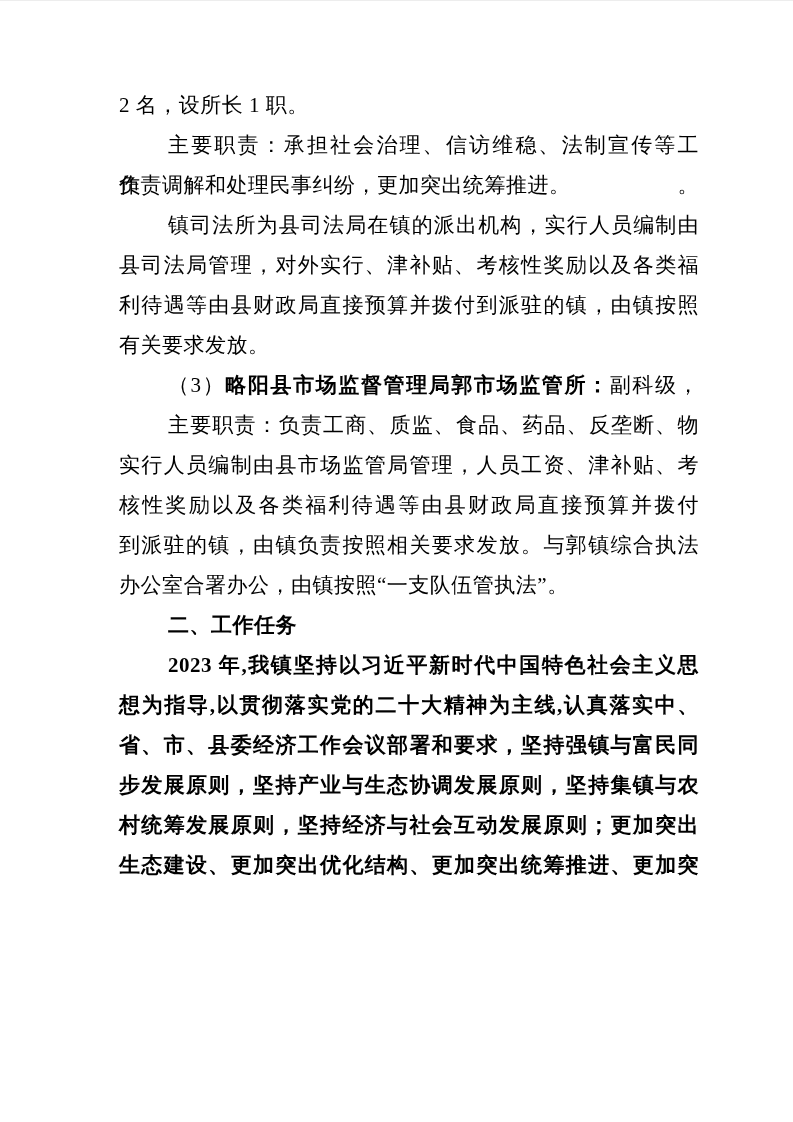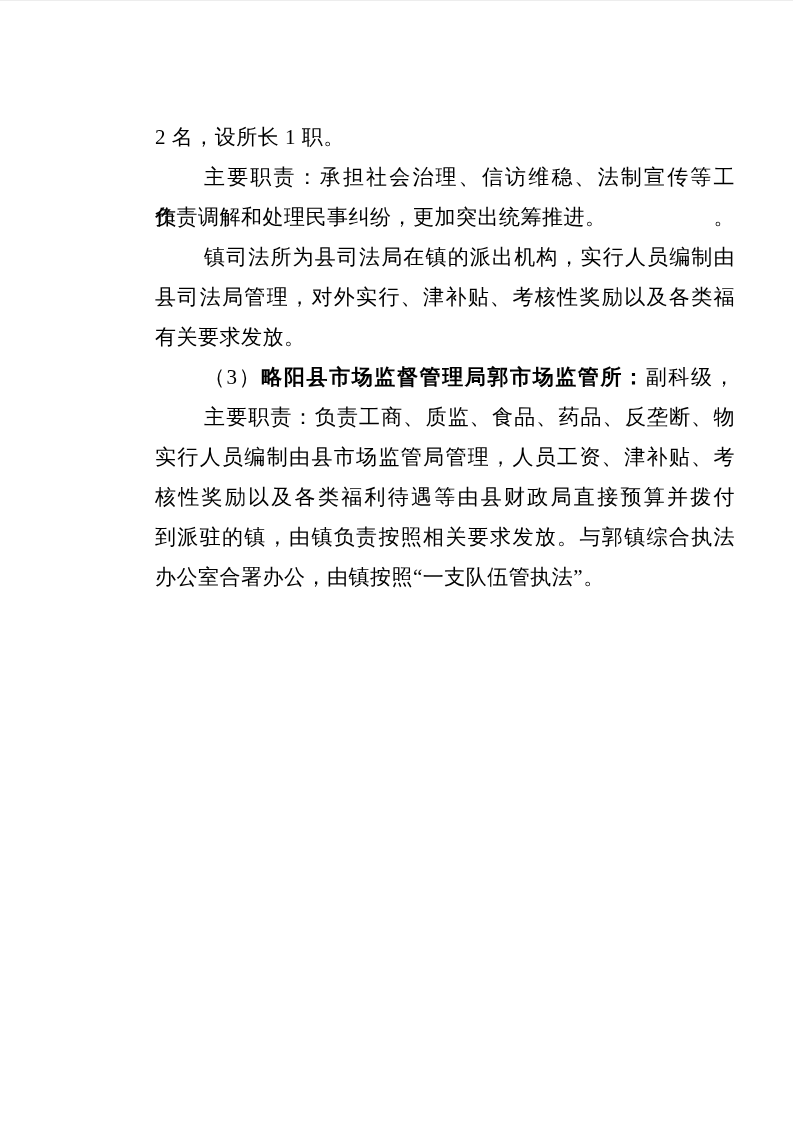--- a/index.html
+++ b/index.html
@@ -14,23 +14,22 @@
     background: #ffffff;
     border-top: 1px solid #ededed;
     box-sizing: border-box;
     font-family: "Liberation Serif", "DejaVu Serif", serif;
     color: #000000;
     overflow: hidden;
   }
   .content {
     position: absolute;
     left: 119px;
-    top: 116px;
+    top: 84px;
     width: 580px;
-    margin-left: 36px;
   }
   .line {
     font-size: 21px;
     line-height: 40px;
     height: 40px;
     letter-spacing: 0.5px;
     text-align: justify;
     text-justify: inter-character;
   }
   .indent { text-indent: 49px; }
@@ -44,29 +43,39 @@
 
 <div class="page">
   <div class="content">
 
     <div>
       <div class="line short">2 名，设所长 1 职。</div>
       <div class="line indent full">主要职责：承担社会治理、信访维稳、法制宣传等工作。</div>
       <div class="line short">负责调解和处理民事纠纷，更加突出统筹推进。</div>
       <div class="line indent full">镇司法所为县司法局在镇的派出机构，实行人员编制由</div>
       <div class="line full">县司法局管理，对外实行、津补贴、考核性奖励以及各类福</div>
+      <div class="line full">利待遇等由县财政局直接预算并拨付到派驻的镇，由镇按照</div>
       <div class="line short">有关要求发放。</div>
     </div>
 
     <div>
       <div class="line indent full">
         <span>（3）</span><span class="b">略阳县市场监督管理局郭市场监管所：</span><span>副科级，</span>
       </div>
       <div class="line indent full">主要职责：负责工商、质监、食品、药品、反垄断、物</div>
       <div class="line full">实行人员编制由县市场监管局管理，人员工资、津补贴、考</div>
       <div class="line full">核性奖励以及各类福利待遇等由县财政局直接预算并拨付</div>
       <div class="line full">到派驻的镇，由镇负责按照相关要求发放。与郭镇综合执法</div>
       <div class="line short">办公室合署办公，由镇按照“一支队伍管执法”。</div>
     </div>
 
+    <div>
+      <div class="line indent short bold">二、工作任务</div>
+      <div class="line indent full bold">2023 年,我镇坚持以习近平新时代中国特色社会主义思</div>
+      <div class="line full bold">想为指导,以贯彻落实党的二十大精神为主线,认真落实中、</div>
+      <div class="line full bold">省、市、县委经济工作会议部署和要求，坚持强镇与富民同</div>
+      <div class="line full bold">步发展原则，坚持产业与生态协调发展原则，坚持集镇与农</div>
+      <div class="line full bold">村统筹发展原则，坚持经济与社会互动发展原则；更加突出</div>
+      <div class="line full bold">生态建设、更加突出优化结构、更加突出统筹推进、更加突</div>
+    </div>
 
   </div>
 </div>
 
 </body></html>

